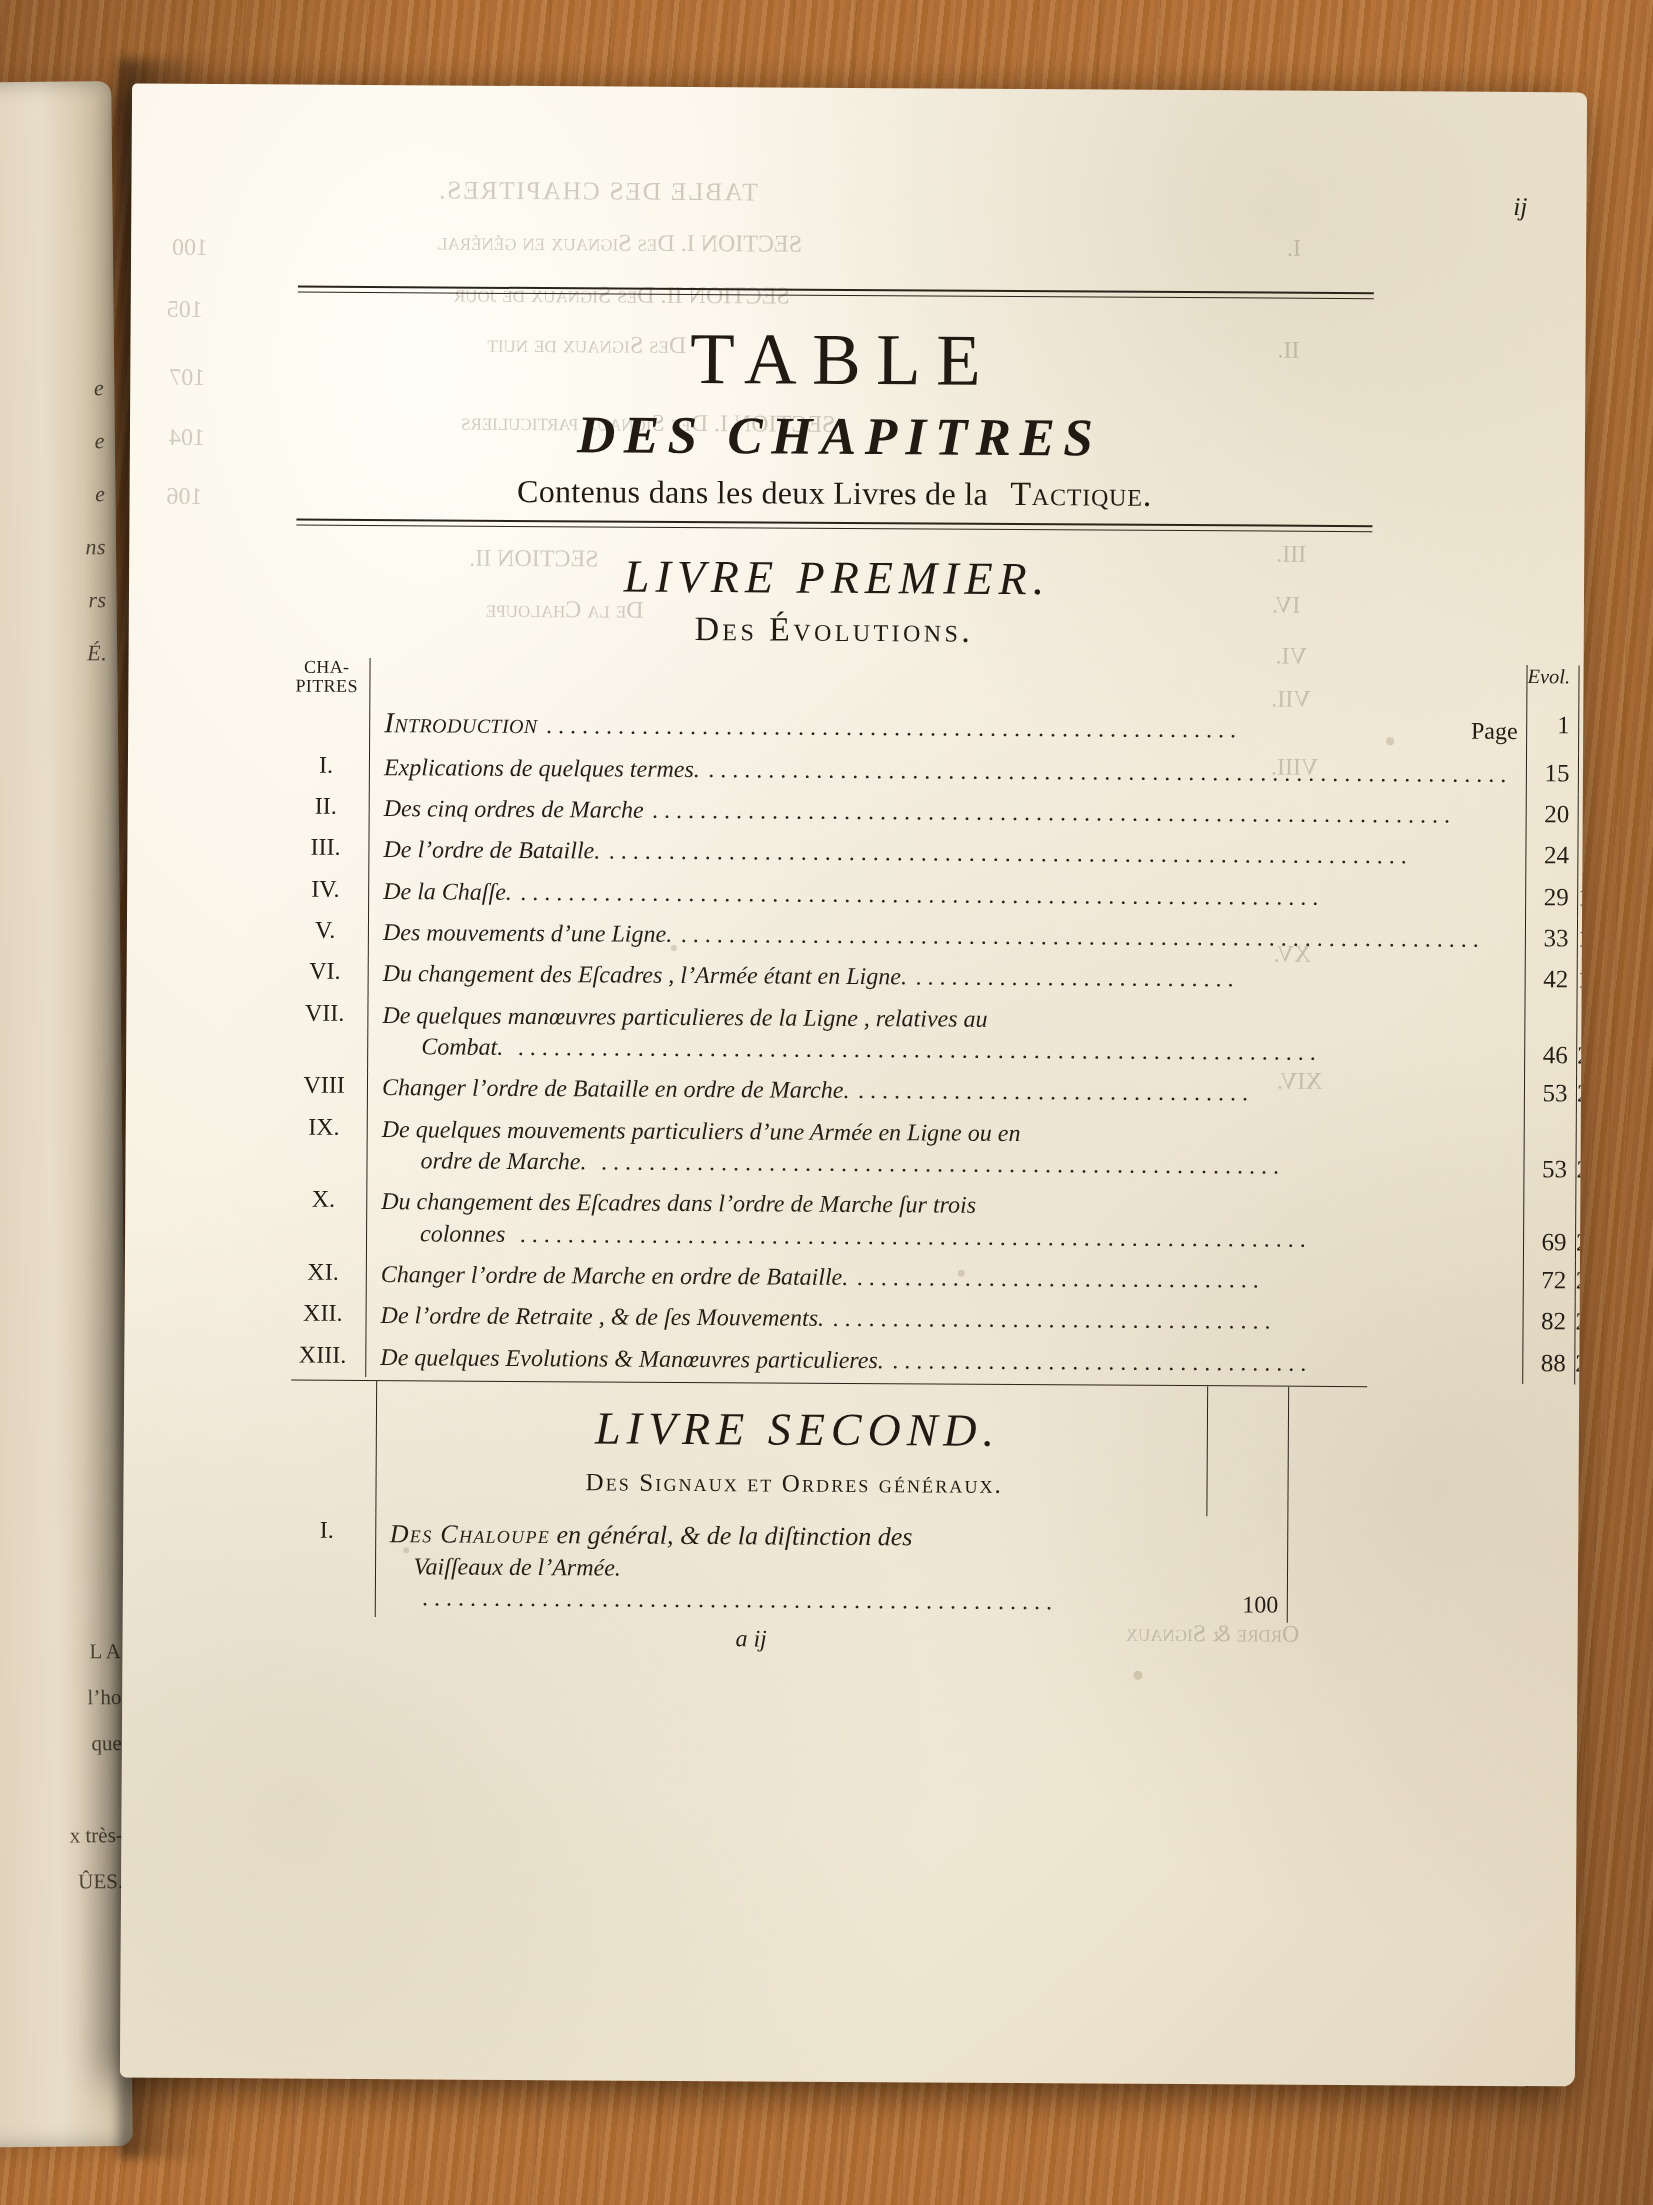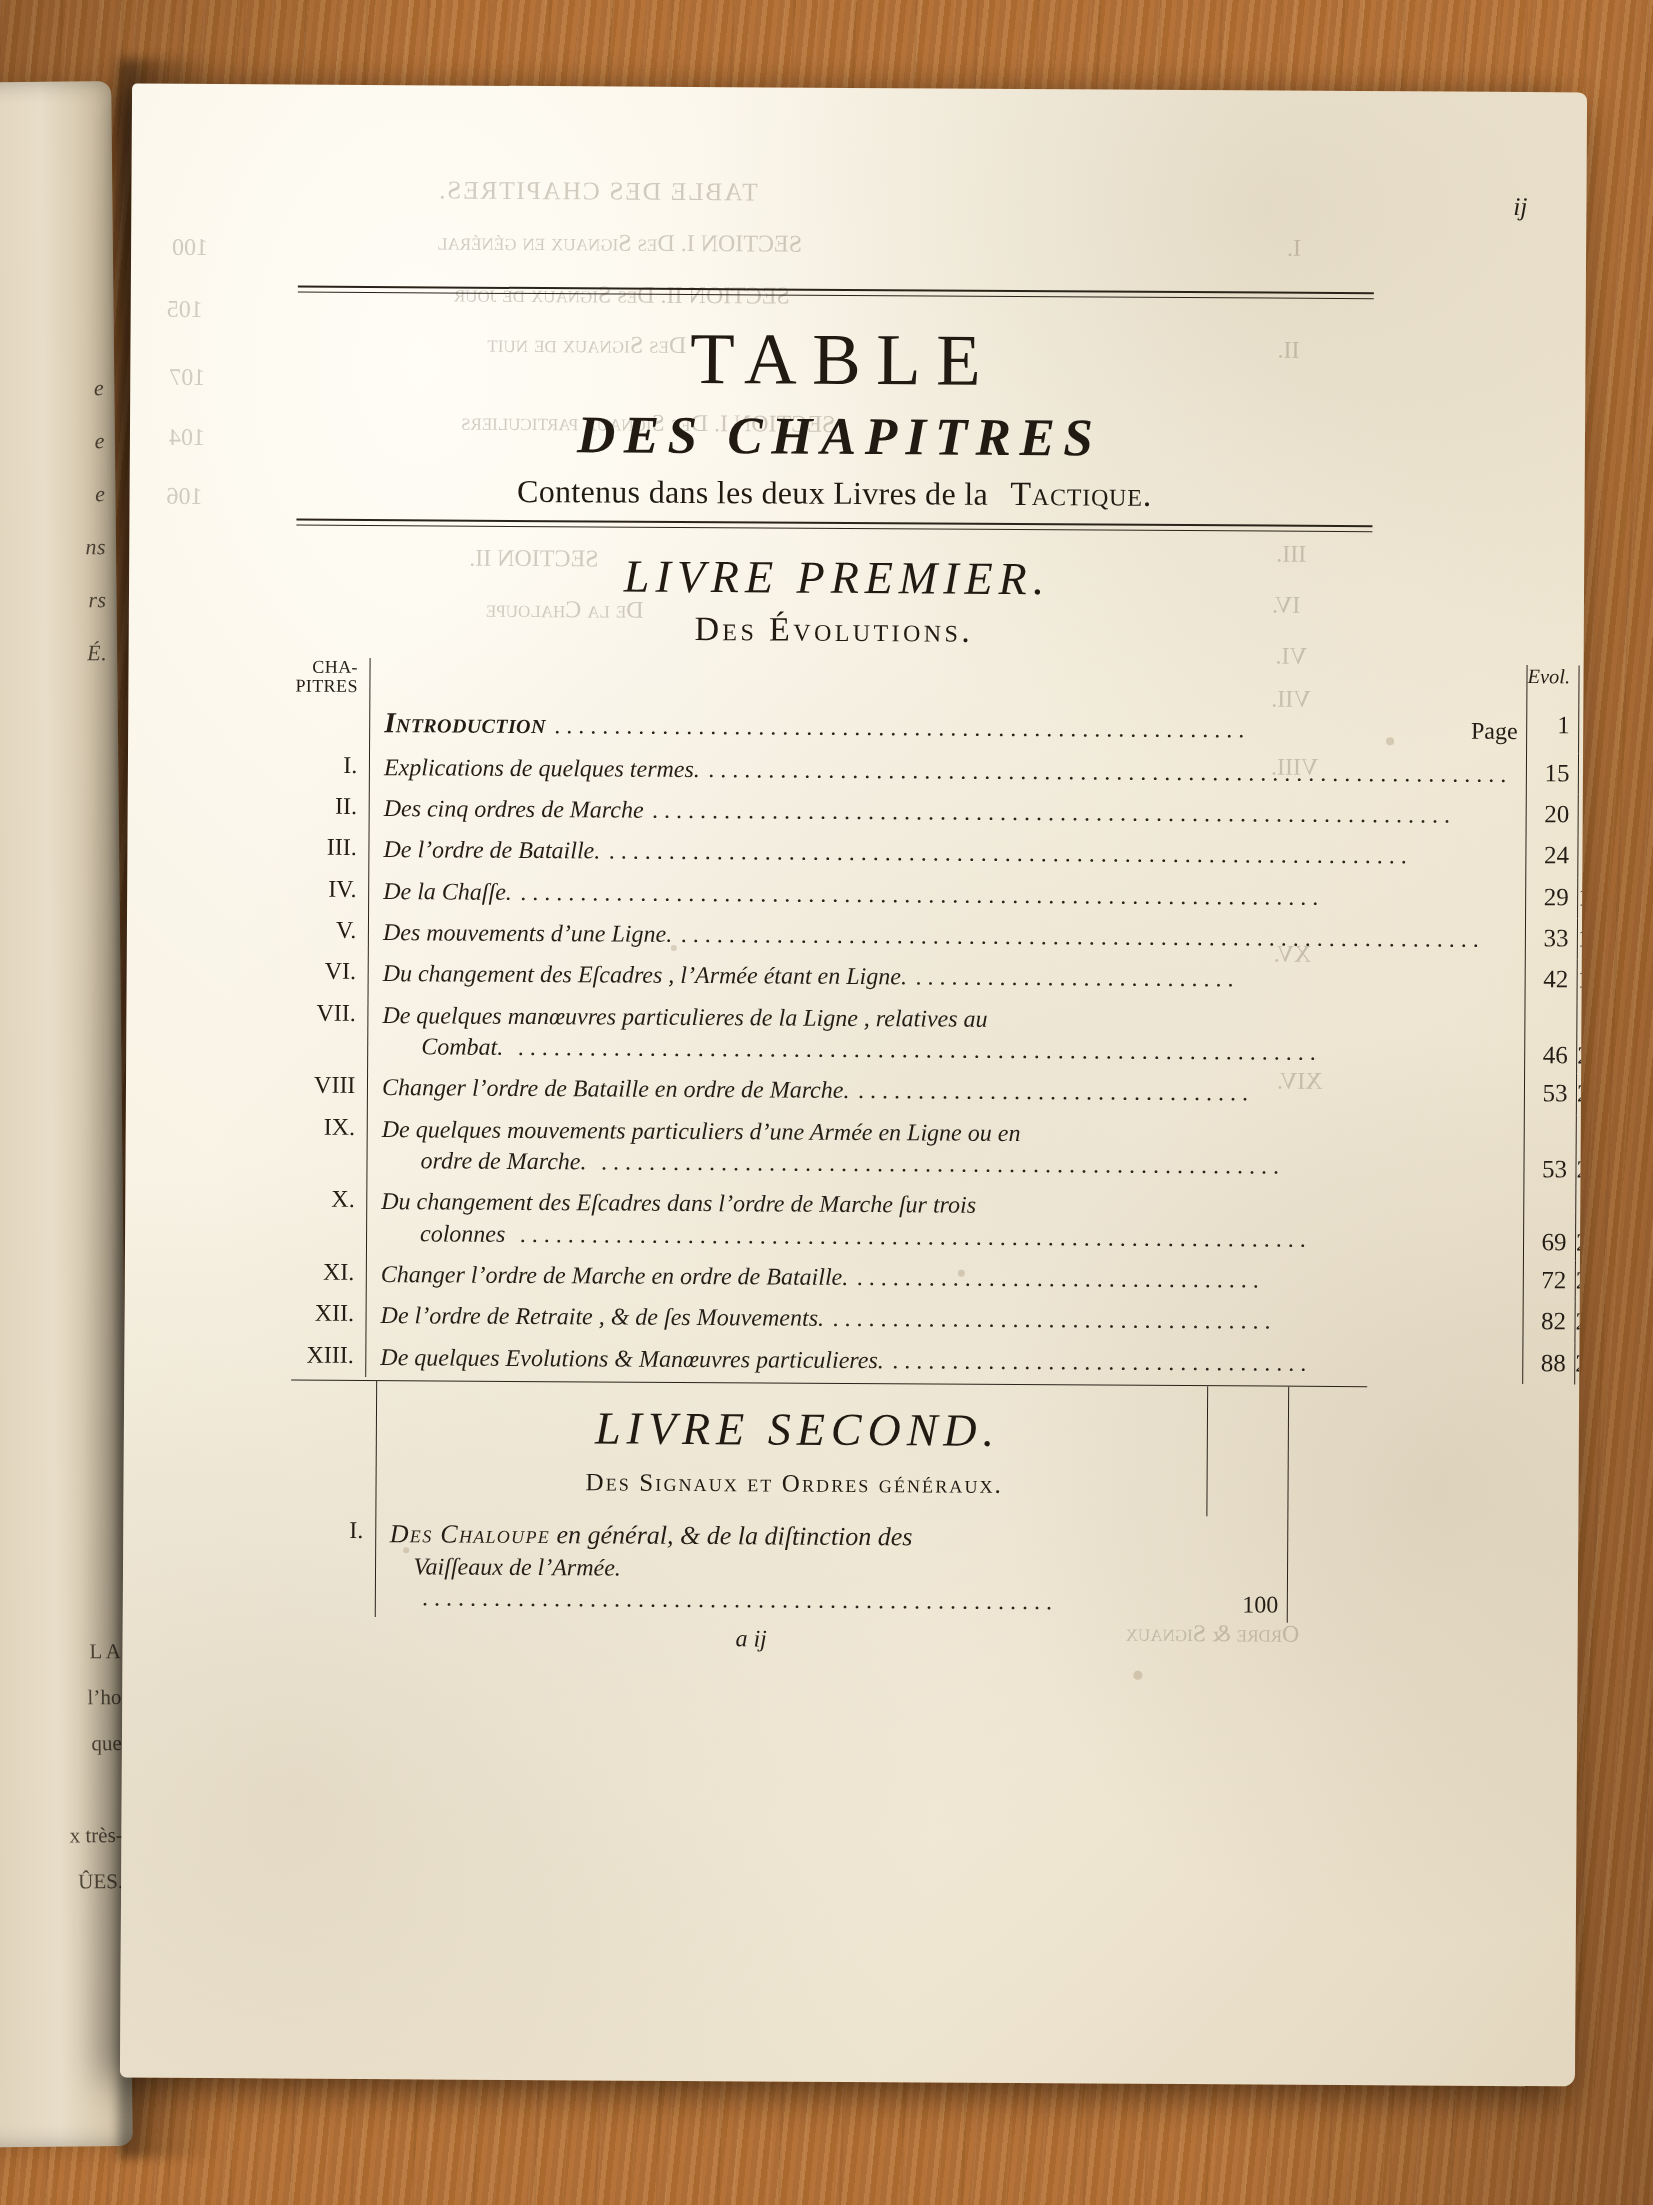--- a/index.html
+++ b/index.html
@@ -203,21 +203,21 @@
   .toc {
     position: relative;
     width: 100%;
     border-collapse: collapse;
     font-size: 24px;
   }
   .toc td { vertical-align: top; padding: 0; }
 
   .col-chap {
     width: 73px;
-    text-align: right;
+    text-align: center;
     padding-right: 12px !important;
     font-size: 24px;
     white-space: nowrap;
     border-right: 1.7px solid #2a231a;
   }
   .col-title {
     padding-left: 13.6px !important;
     padding-right: 8.5px !important;
     font-style: italic;
     line-height: 1.30;
@@ -270,21 +270,20 @@
   .entry .tail { white-space: nowrap; font-style: normal; }
 
   .wrapline { display: block; padding-left: 39px; }
   .wrapline.noind { padding-left: 0; }
 
   .intro-row .txt {
     font-variant: small-caps;
     font-style: italic;
     font-size: 29px;
     letter-spacing: 0.4px;
-    font-weight: bold;
   }
 
   .row-b1 .col-evol, .row-b1 .col-sig { font-size: 25px; }
 
   .sig-first { font-size: 25px; }
 
   .book2-wrap {
     border-top: 1.7px solid #2a231a;
     margin-top: 3.4px;
     padding-top: 0;

